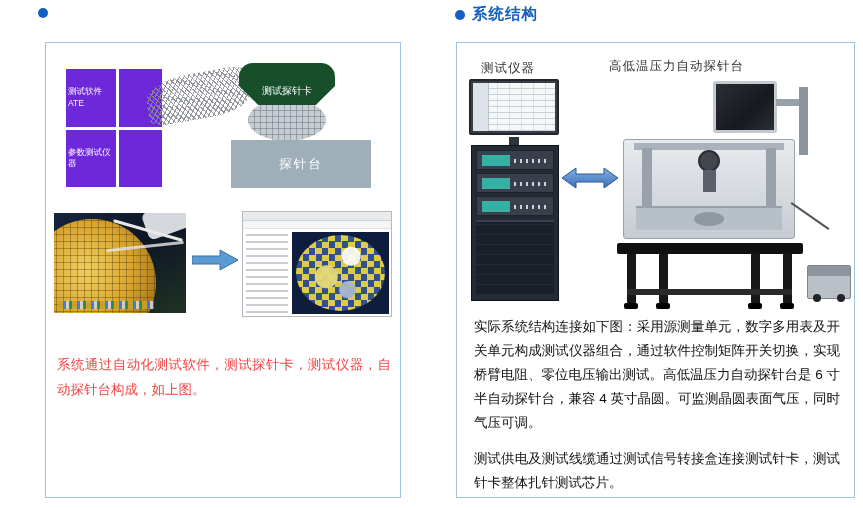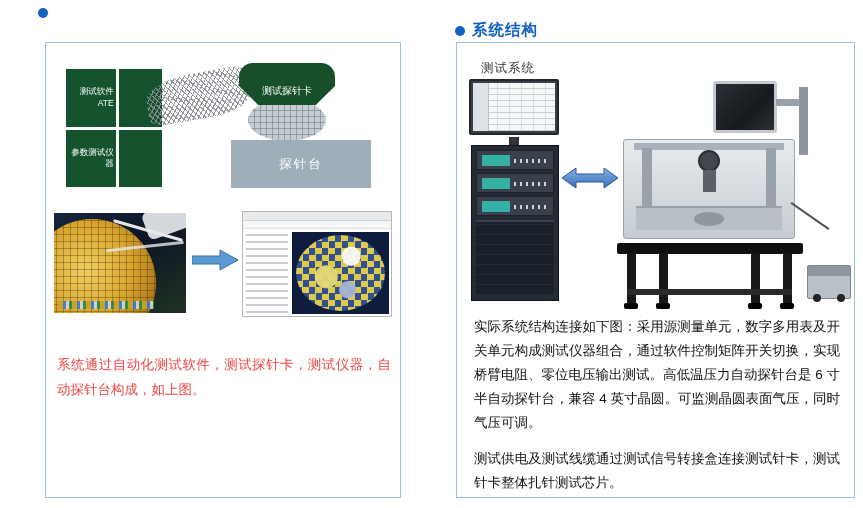--- a/index.html
+++ b/index.html
@@ -3,34 +3,34 @@
 <meta charset="utf-8">
 <style>
   * { box-sizing: border-box; margin: 0; padding: 0; }
   html,body { background:#fff; }
   body { font-family: "Liberation Sans", "DejaVu Sans", sans-serif; }
   .page { position:relative; width:863px; height:508px; background:#fff; overflow:hidden; }
 
   
   .section-header { position:absolute; display:flex; align-items:center; gap:7px; }
   .section-header.left { left:38px; top:8px; }
-  .section-header.right { left:455px; top:20px; }
+  .section-header.right { left:455px; top:4px; }
   .bullet { width:10px; height:10px; border-radius:50%; background:#1460C0; flex:0 0 auto; }
   .section-title { color:#1460C0; font-weight:bold; font-size:15.5px; letter-spacing:1px; }
 
   
   .panel { position:absolute; top:42px; height:456px; background:#fff; border:1px solid #9CC2E5; }
   .panel.left  { left:45px;  width:356px; }
   .panel.right { left:456px; width:399px; }
 
   
   .quad { position:absolute; left:20px; top:26px; width:96px; height:118px;
           display:grid; grid-template-columns:1.15fr 1fr; grid-template-rows:1fr 1fr; gap:3px; }
-  .quad-cell { background:#14532d; display:flex; align-items:center; justify-content:center;
-               color:#fff; font-size:8.5px; text-align:right; padding:2px; line-height:1.35; }
+  .quad-cell { background:#6d28d9; display:flex; align-items:center; justify-content:center;
+               color:#fff; font-size:8.5px; text-align:left; padding:2px; line-height:1.35; }
 
   .mesh { position:absolute; left:100px; top:30px; width:104px; height:46px; transform:rotate(-10deg);
           background:
             repeating-linear-gradient(52deg, #8a8f94 0 1px, transparent 1px 4px),
             repeating-linear-gradient(-52deg, #8a8f94 0 1px, transparent 1px 4px);
           border-radius: 45% 18% 40% 18%; opacity:.9; }
 
   .probe-card { position:absolute; left:193px; top:20px; width:96px; height:42px; z-index:2;
                 background:#174F2B; border-radius:14px 14px 4px 4px;
                 clip-path: polygon(0 0, 100% 0, 100% 55%, 80% 100%, 20% 100%, 0 55%);
@@ -194,21 +194,22 @@
       <div class="mosaic-panel">
         <div class="mosaic"></div>
       </div>
     </div>
 
     <div class="left-caption">系统通过自动化测试软件，测试探针卡，测试仪器，自动探针台构成，如上图。</div>
   </div>
 
   <div class="panel right">
 
-    <div class="equip-label lbl-test-system">测试系统</div>
+    <div class="equip-label lbl-test-system">测试仪器</div>
+    <div class="equip-label lbl-probe-station">高低温压力自动探针台</div>
 
     <div class="monitor1">
       <div class="screen1">
         <div class="screen1-tree"></div>
       </div>
     </div>
     <div class="monitor1-neck"></div>
 
     <div class="rack">
       <div class="inst i1">

